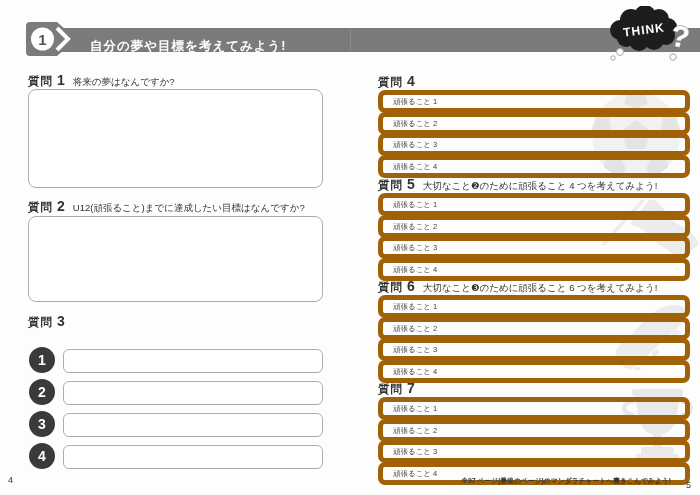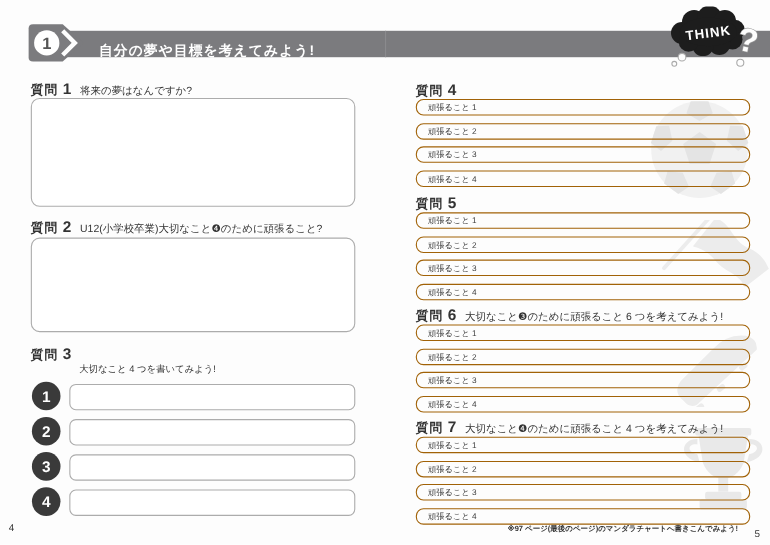--- a/index.html
+++ b/index.html
@@ -19,21 +19,21 @@
   .qheader{position:absolute;display:flex;align-items:baseline;color:#333;white-space:nowrap;}
   .qword{font-size:11.5px;font-weight:bold;letter-spacing:1px;}
   .qnum{font-size:14px;font-weight:bold;margin-left:4px;}
   .qtext{font-size:9.5px;margin-left:8px;}
   .qsub{position:absolute;font-size:8.5px;color:#333;}
   
   .bigbox{position:absolute;border:1px solid #acacac;border-radius:8px;background:#fff;}
   .rowcircle{position:absolute;width:26px;height:26px;border-radius:50%;background:#3a3a3a;
     color:#fff;font-weight:bold;font-size:14px;display:flex;align-items:center;justify-content:center;}
   .rowbox{position:absolute;left:63px;width:258px;height:22px;border:1px solid #acacac;border-radius:6px;background:#fff;}
-  .gbox{position:absolute;left:378px;width:292px;height:13px;border:1px solid #a16207;border-radius:7px;
+  .gbox{position:absolute;left:378px;width:292px;height:13px;border:5px solid #a16207;border-radius:7px;
     background:transparent;display:flex;align-items:center;padding-left:10px;font-size:7.5px;color:#3c3c3c;}
   
   .footnote{position:absolute;left:371px;top:476px;width:300px;text-align:right;
     font-size:6.8px;font-weight:bold;color:#333;}
   .pagenum{position:absolute;font-size:9px;color:#333;}
   .wm{position:absolute;}
 </style>
 </head>
 <body>
 
@@ -109,29 +109,28 @@
   <div class="qheader" style="left:28px;top:72px">
     <span class="qword">質問</span>
     <span class="qnum">1</span>
     <span class="qtext">将来の夢はなんですか?</span>
   </div>
   <div class="bigbox" style="left:28px;top:89px;width:293px;height:97px"></div>
 
   <div class="qheader" style="left:28px;top:198px">
     <span class="qword">質問</span>
     <span class="qnum">2</span>
-    <span class="qtext">U12(小学校卒業)大切なこと❹のために頑張ること?</span>
+    <span class="qtext">U12(頑張ること)までに達成したい目標はなんですか?</span>
   </div>
   <div class="bigbox" style="left:28px;top:216px;width:293px;height:84px"></div>
 
   <div class="qheader" style="left:28px;top:313px">
     <span class="qword">質問</span>
     <span class="qnum">3</span>
   </div>
-  <div class="qsub" style="left:72px;top:330px">大切なこと 4 つを書いてみよう!</div>
 
   <div class="rowcircle" style="left:29px;top:347px">1</div>
   <div class="rowbox" style="top:349px"></div>
   <div class="rowcircle" style="left:29px;top:379px">2</div>
   <div class="rowbox" style="top:381px"></div>
   <div class="rowcircle" style="left:29px;top:411px">3</div>
   <div class="rowbox" style="top:413px"></div>
   <div class="rowcircle" style="left:29px;top:443px">4</div>
   <div class="rowbox" style="top:445px"></div>
 
@@ -140,40 +139,40 @@
     <span class="qnum">4</span>
   </div>
   <div class="gbox" style="top:90px">頑張ること 1</div>
   <div class="gbox" style="top:112px">頑張ること 2</div>
   <div class="gbox" style="top:133px">頑張ること 3</div>
   <div class="gbox" style="top:155px">頑張ること 4</div>
 
   <div class="qheader" style="left:378px;top:176px">
     <span class="qword">質問</span>
     <span class="qnum">5</span>
+    <span class="qtext">大切なこと❷のために頑張ること 4 つを考えてみよう!</span>
   </div>
   <div class="gbox" style="top:193px">頑張ること 1</div>
   <div class="gbox" style="top:215px">頑張ること 2</div>
   <div class="gbox" style="top:236px">頑張ること 3</div>
   <div class="gbox" style="top:258px">頑張ること 4</div>
 
   <div class="qheader" style="left:378px;top:278px">
     <span class="qword">質問</span>
     <span class="qnum">6</span>
     <span class="qtext">大切なこと❸のために頑張ること 6 つを考えてみよう!</span>
   </div>
   <div class="gbox" style="top:295px">頑張ること 1</div>
   <div class="gbox" style="top:317px">頑張ること 2</div>
   <div class="gbox" style="top:338px">頑張ること 3</div>
   <div class="gbox" style="top:360px">頑張ること 4</div>
 
   <div class="qheader" style="left:378px;top:380px">
     <span class="qword">質問</span>
     <span class="qnum">7</span>
-    <span class="qtext">大切なこと❹のために頑張ること 4 つを考えてみよう!</span>
   </div>
   <div class="gbox" style="top:397px">頑張ること 1</div>
   <div class="gbox" style="top:419px">頑張ること 2</div>
   <div class="gbox" style="top:440px">頑張ること 3</div>
   <div class="gbox" style="top:462px">頑張ること 4</div>
 
   <div class="footnote">※97 ページ(最後のページ)のマンダラチャートへ書きこんでみよう!</div>
 
   <div class="pagenum" style="left:8px;top:475px">4</div>
   <div class="pagenum" style="left:686px;top:480px">5</div>

